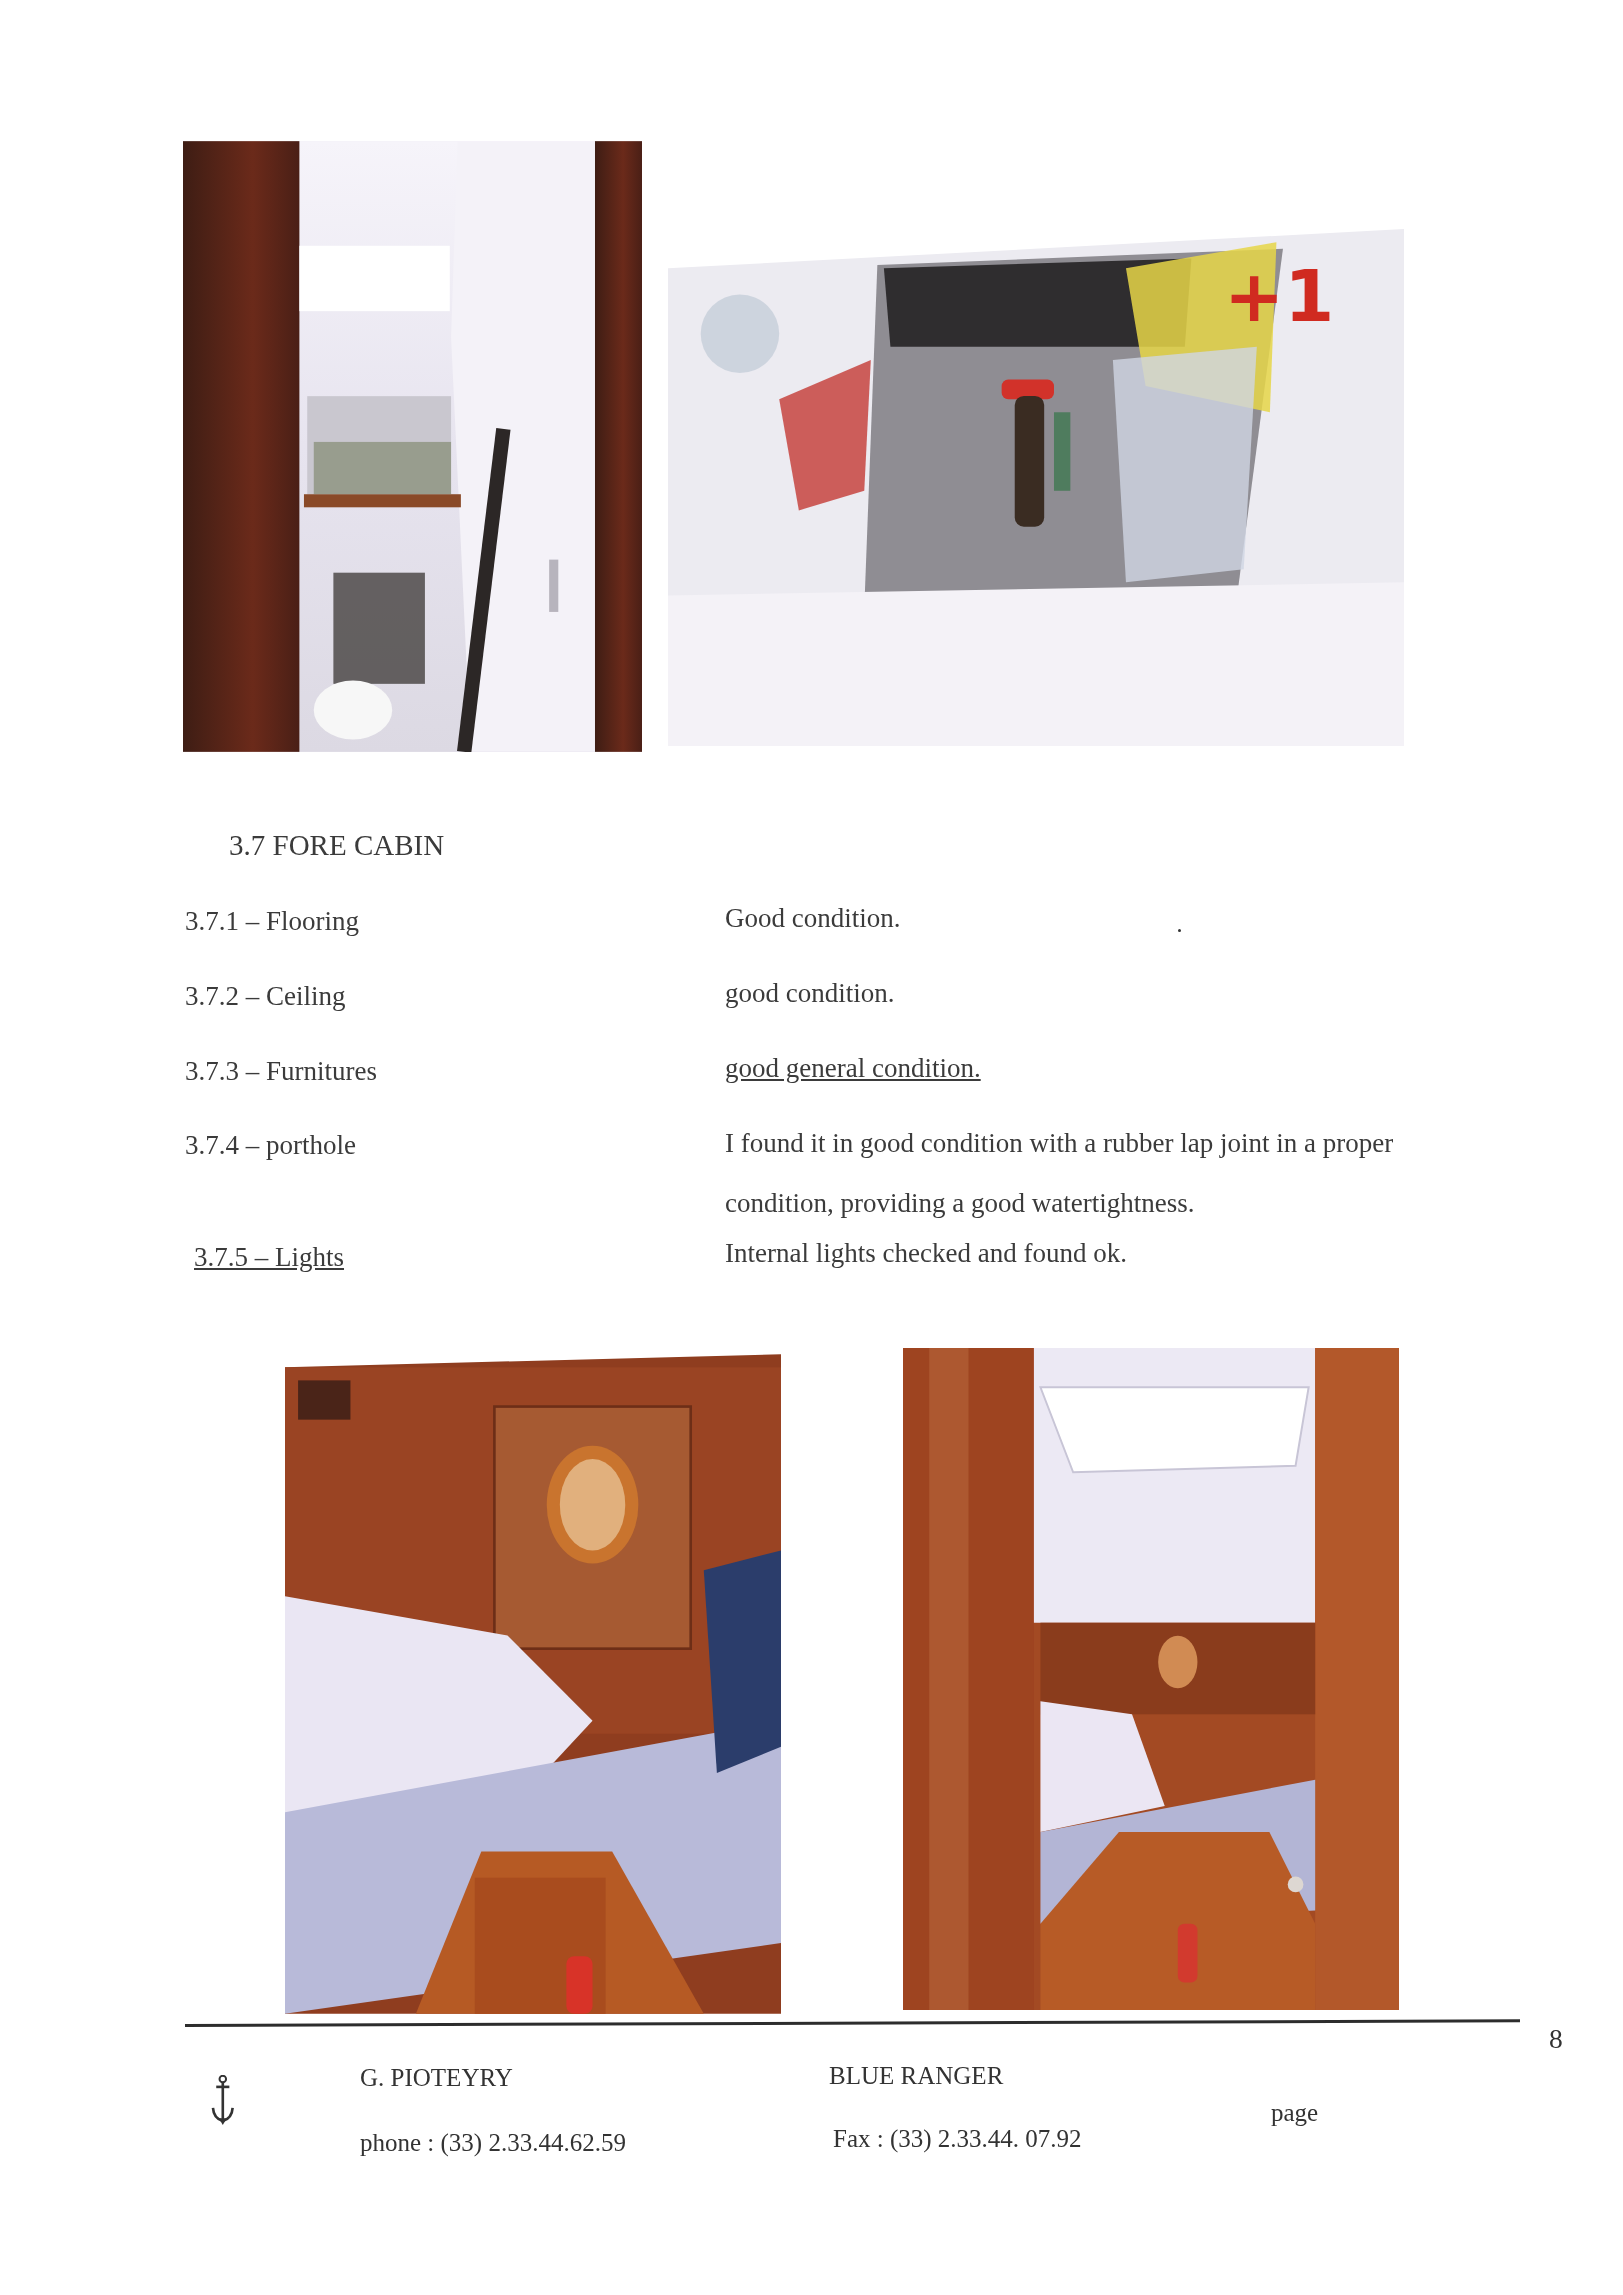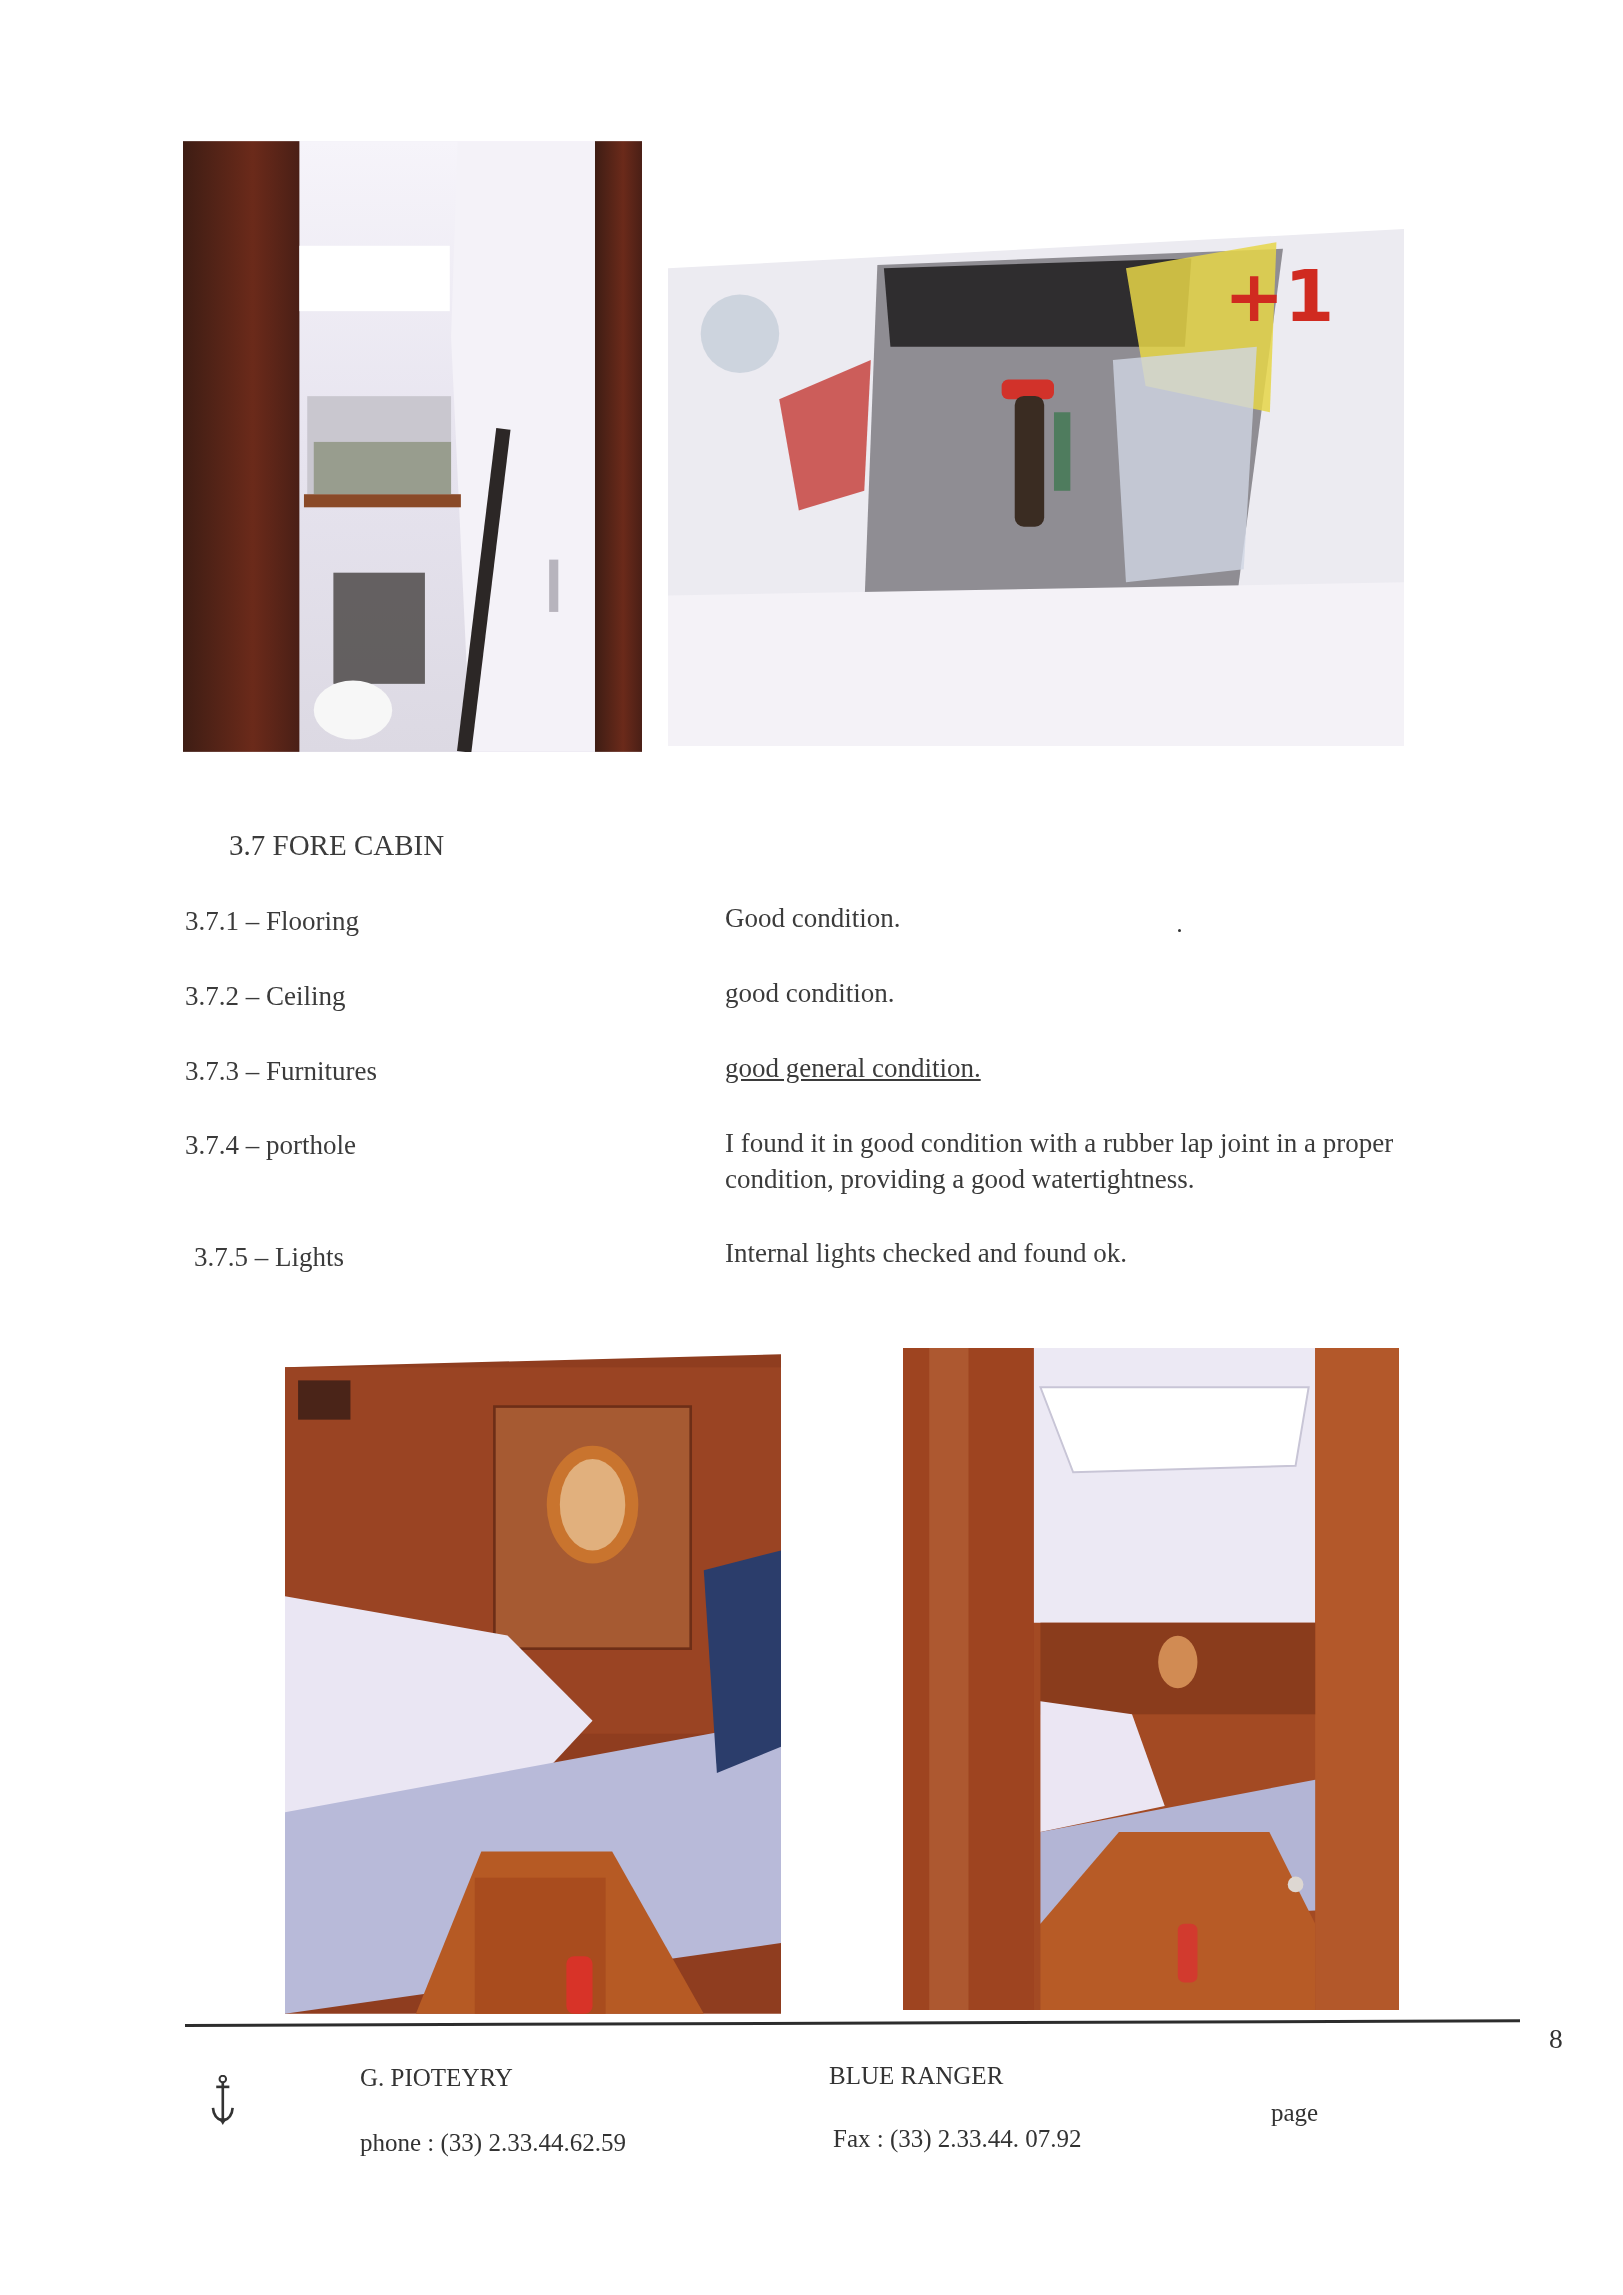--- a/index.html
+++ b/index.html
@@ -67,23 +67,23 @@
 <div class="abs" style="left:1178px; top:929px; width:3.3px; height:3.3px; background:#333; border-radius:50%;"></div>
 
 <div class="t" style="left:185px; top:981px;">3.7.2 – Ceiling</div>
 <div class="t" style="left:725px; top:978px;">good condition.</div>
 
 <div class="t" style="left:185px; top:1056px;">3.7.3 – Furnitures</div>
 <div class="t" style="left:725px; top:1053px;text-decoration:underline;">good general condition.</div>
 
 <div class="t" style="left:185px; top:1130px;">3.7.4 – porthole</div>
 <div class="t" style="left:725px; top:1128px;">I found it in good condition with a rubber lap joint in a proper</div>
-<div class="t" style="left:725px; top:1164px;">condition, providing a good watertightness.</div>
+<div class="t" style="left:725px; top:1188px;">condition, providing a good watertightness.</div>
 
-<div class="t" style="left:194px; top:1242px;">3.7.5 – Lights</div>
+<div class="t" style="left:194px; top:1242px;text-decoration:underline;">3.7.5 – Lights</div>
 <div class="t" style="left:725px; top:1238px;">Internal lights checked and found ok.</div>
 
 <div class="photo" style="left:285px; top:1354px; width:496px; height:660px;" title="Fore cabin V-berth with porthole and fire extinguisher">
   <svg width="496" height="660" viewBox="0 0 758 1008">
     <polygon points="0,20 758,0 758,1008 0,1008" fill="#8f3d1f"></polygon>
     <rect x="0" y="20" width="758" height="560" fill="#9a4423"></rect>
     <rect x="20" y="40" width="80" height="60" fill="#4a2418"></rect>
     <rect x="320" y="80" width="300" height="370" fill="#a65a32" stroke="#6d2e17" stroke-width="4"></rect>
     <ellipse cx="470" cy="230" rx="70" ry="90" fill="#c9742e"></ellipse>
     <ellipse cx="470" cy="230" rx="50" ry="70" fill="#e1b07d"></ellipse>

